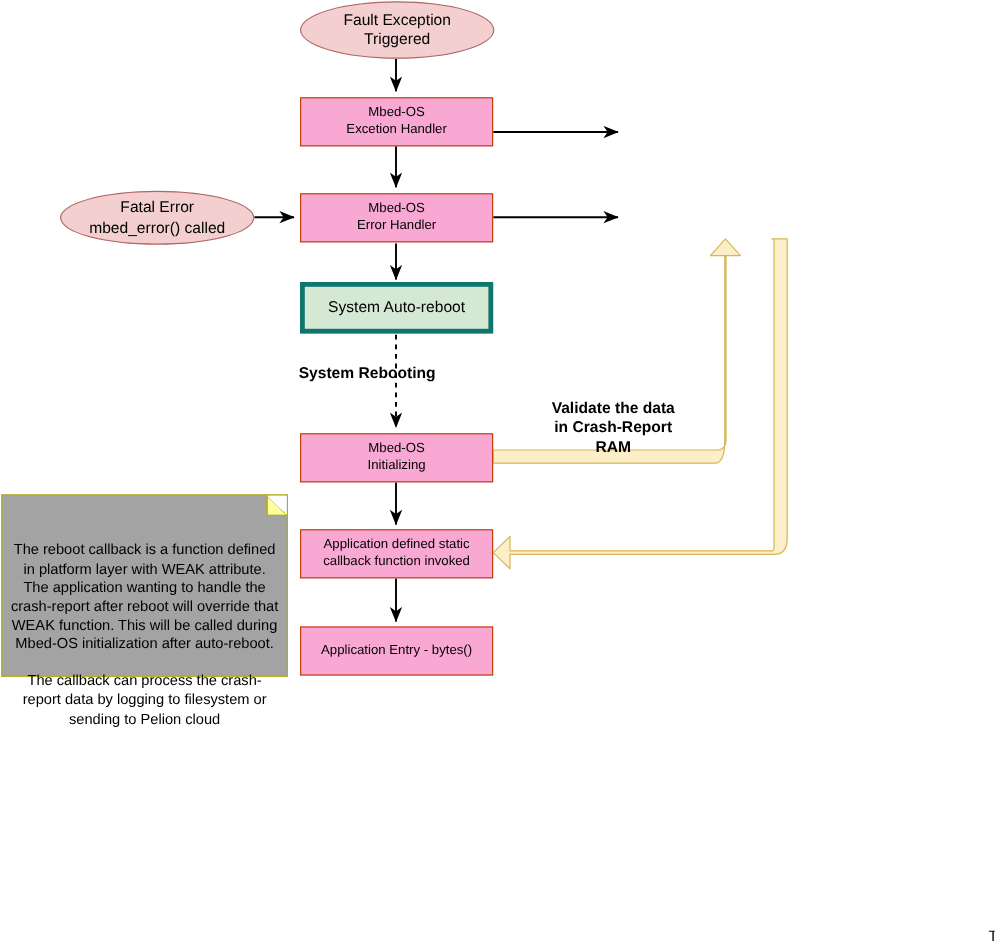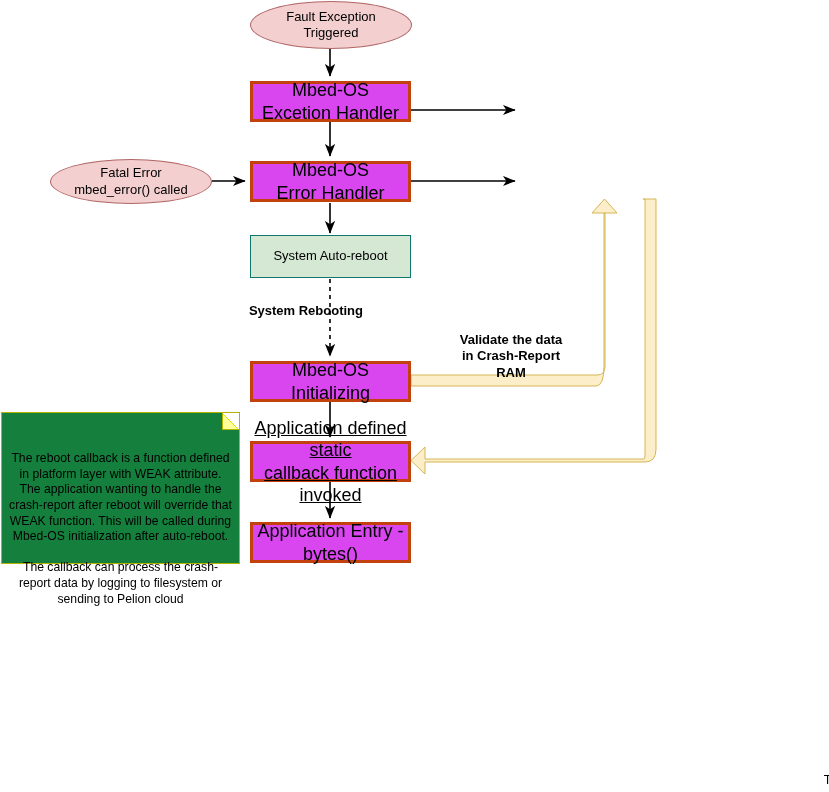--- a/index.html
+++ b/index.html
@@ -30,27 +30,27 @@
   }
   
   .ellipse {
     border-radius: 50%;
     background: #f3cfcf;
     border: 1px solid #b06666;
     font-size: 13px;
   }
   
   .box-blue {
-    background: #d946ef;
-    border: 3px solid #c2410c;
-    font-size: 18px;
+    background: #f9a8d4;
+    border: 1px solid #c2410c;
+    font-size: 11px;
   }
   .box-green {
     background: #d5e8d4;
-    border: 1px solid #0f766e;
+    border: 4px solid #0f766e;
     font-size: 13px;
   }
   
   .ram-block {
     position: absolute;
     box-sizing: border-box;
     background: #cdeb8b;
     border: 2px solid #1a1a1a;
     display: flex;
     flex-direction: column;
@@ -76,21 +76,21 @@
     font-size: 12.5px;
     line-height: 1.25;
     color: #000;
     border-top: 1px solid #4d6b33;
     box-sizing: border-box;
   }
   
   .note {
     position: absolute;
     box-sizing: border-box;
-    background: #15803d;
+    background: #a3a3a3;
     border: 1px solid #b3b300;
     font-size: 12.2px;
     line-height: 1.28;
     color: #000;
     text-align: center;
     padding: 7px 6px 6px 6px;
     white-space: pre-line;
   }
   .note-fold {
     position: absolute;
@@ -221,21 +221,21 @@
   <div class="node box-green" style="left:250px; top:235px; width:161px; height:43px;">
     <span style="white-space:pre-line;">System Auto-reboot</span>
   </div>
 
   <div class="node box-blue" style="left:250px; top:361px; width:161px; height:41px;">
     <span style="white-space:pre-line;">Mbed-OS
 Initializing</span>
   </div>
 
   <div class="node box-blue" style="left:250px; top:441px; width:161px; height:41px;">
-    <span style="white-space:pre-line;text-decoration:underline;">Application defined static
+    <span style="white-space:pre-line;">Application defined static
 callback function invoked</span>
   </div>
 
   <div class="node box-blue" style="left:250px; top:522px; width:161px; height:41px;">
     <span style="white-space:pre-line;">Application Entry - bytes()</span>
   </div>
 
 
   <div class="label bold" style="left:208px; top:303px; width:115px; text-align:right;">System Rebooting</div>
 

